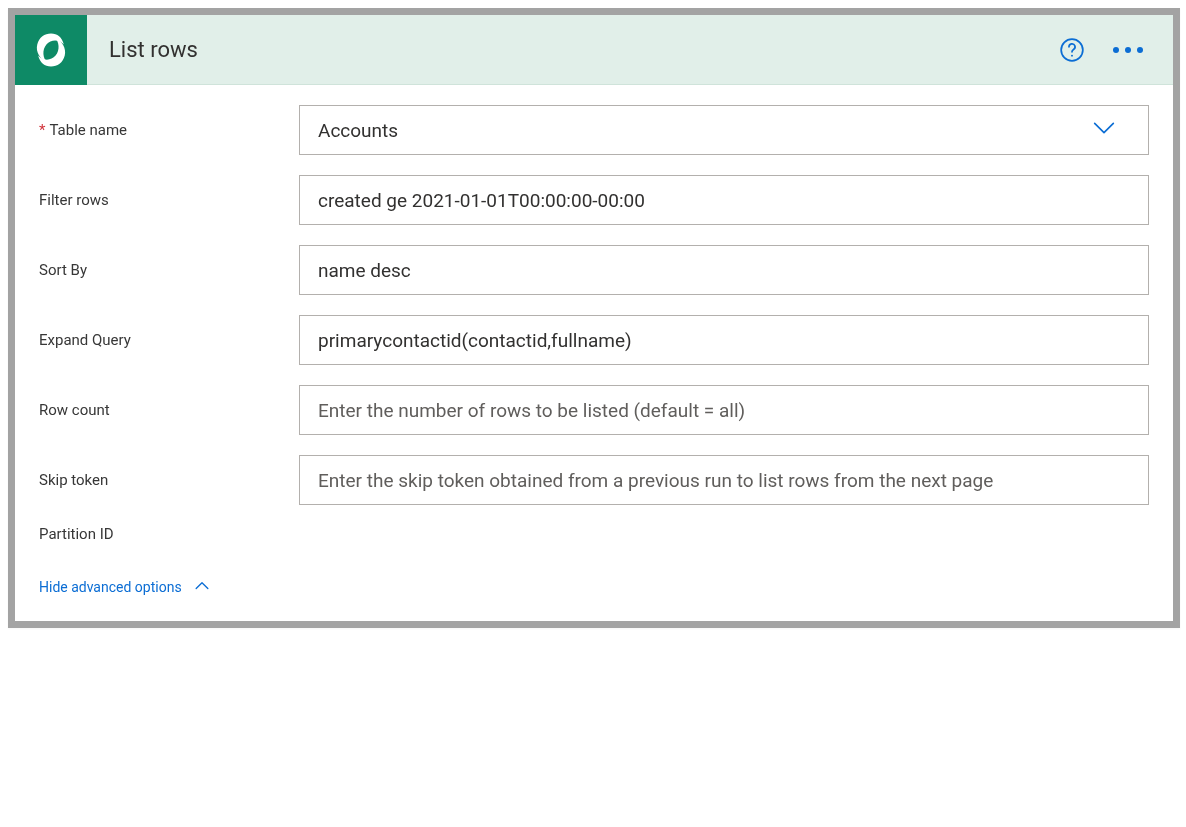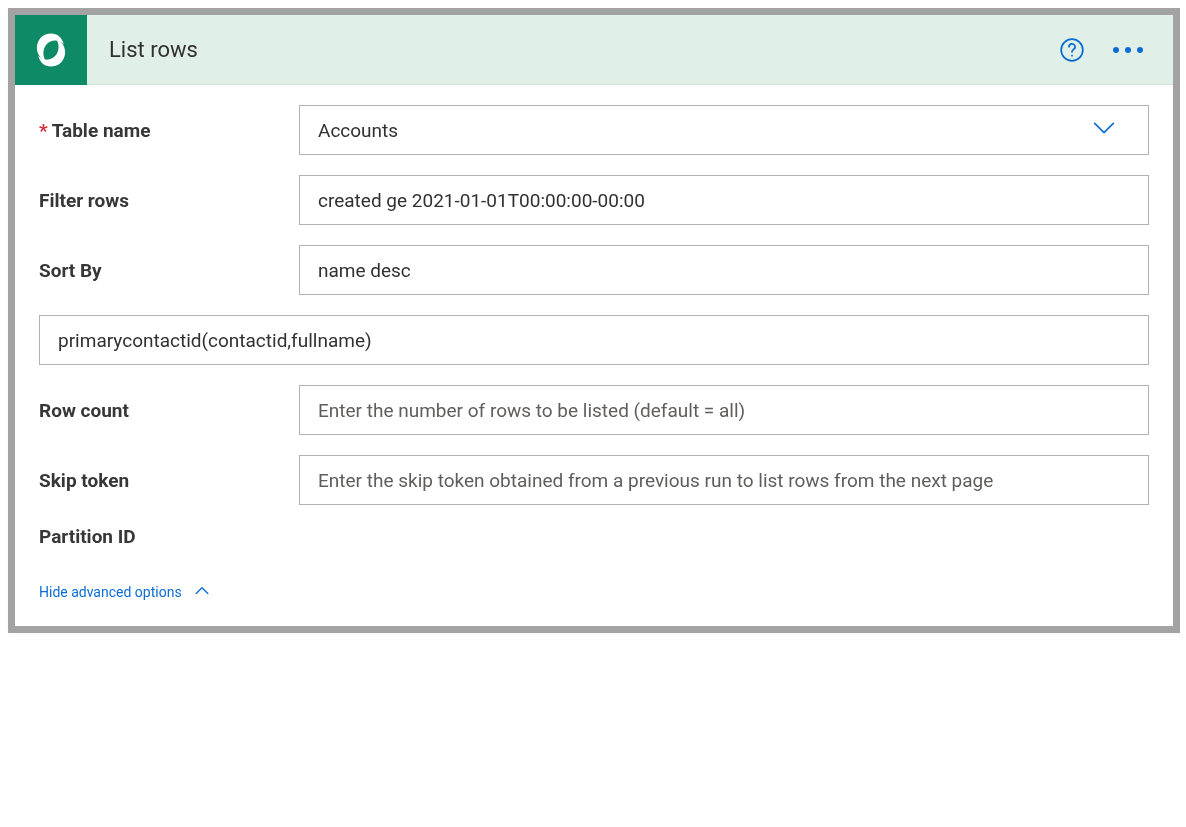--- a/index.html
+++ b/index.html
@@ -69,23 +69,23 @@
     padding: 20px 24px 6px 24px;
   }
   .form-row {
     display: flex;
     align-items: center;
     margin-bottom: 20px;
   }
   .form-label {
     width: 260px;
     flex-shrink: 0;
-    font-size: 19px;
+    font-size: 15px;
     color: #373737;
-    font-weight: 700;
+    font-weight: 400;
     padding-right: 8px;
   }
   .req-star { color: #d1333b; margin-right: 4px; }
   .control {
     flex: 1;
     position: relative;
   }
   .input, .dropdown {
     width: 100%;
     height: 50px;
@@ -180,20 +180,21 @@
     </div>
 
     <div class="form-row">
       <div class="form-label">Sort By</div>
       <div class="control">
         <input class="input" type="text" value="name desc" style="">
       </div>
     </div>
 
     <div class="form-row">
+      <div class="form-label">Expand Query</div>
       <div class="control">
         <input class="input" type="text" value="primarycontactid(contactid,fullname)" style="">
       </div>
     </div>
 
 
     <div class="form-row">
       <div class="form-label">Row count</div>
       <div class="control">
         <input class="input" type="text" placeholder="Enter the number of rows to be listed (default = all)" style="">

